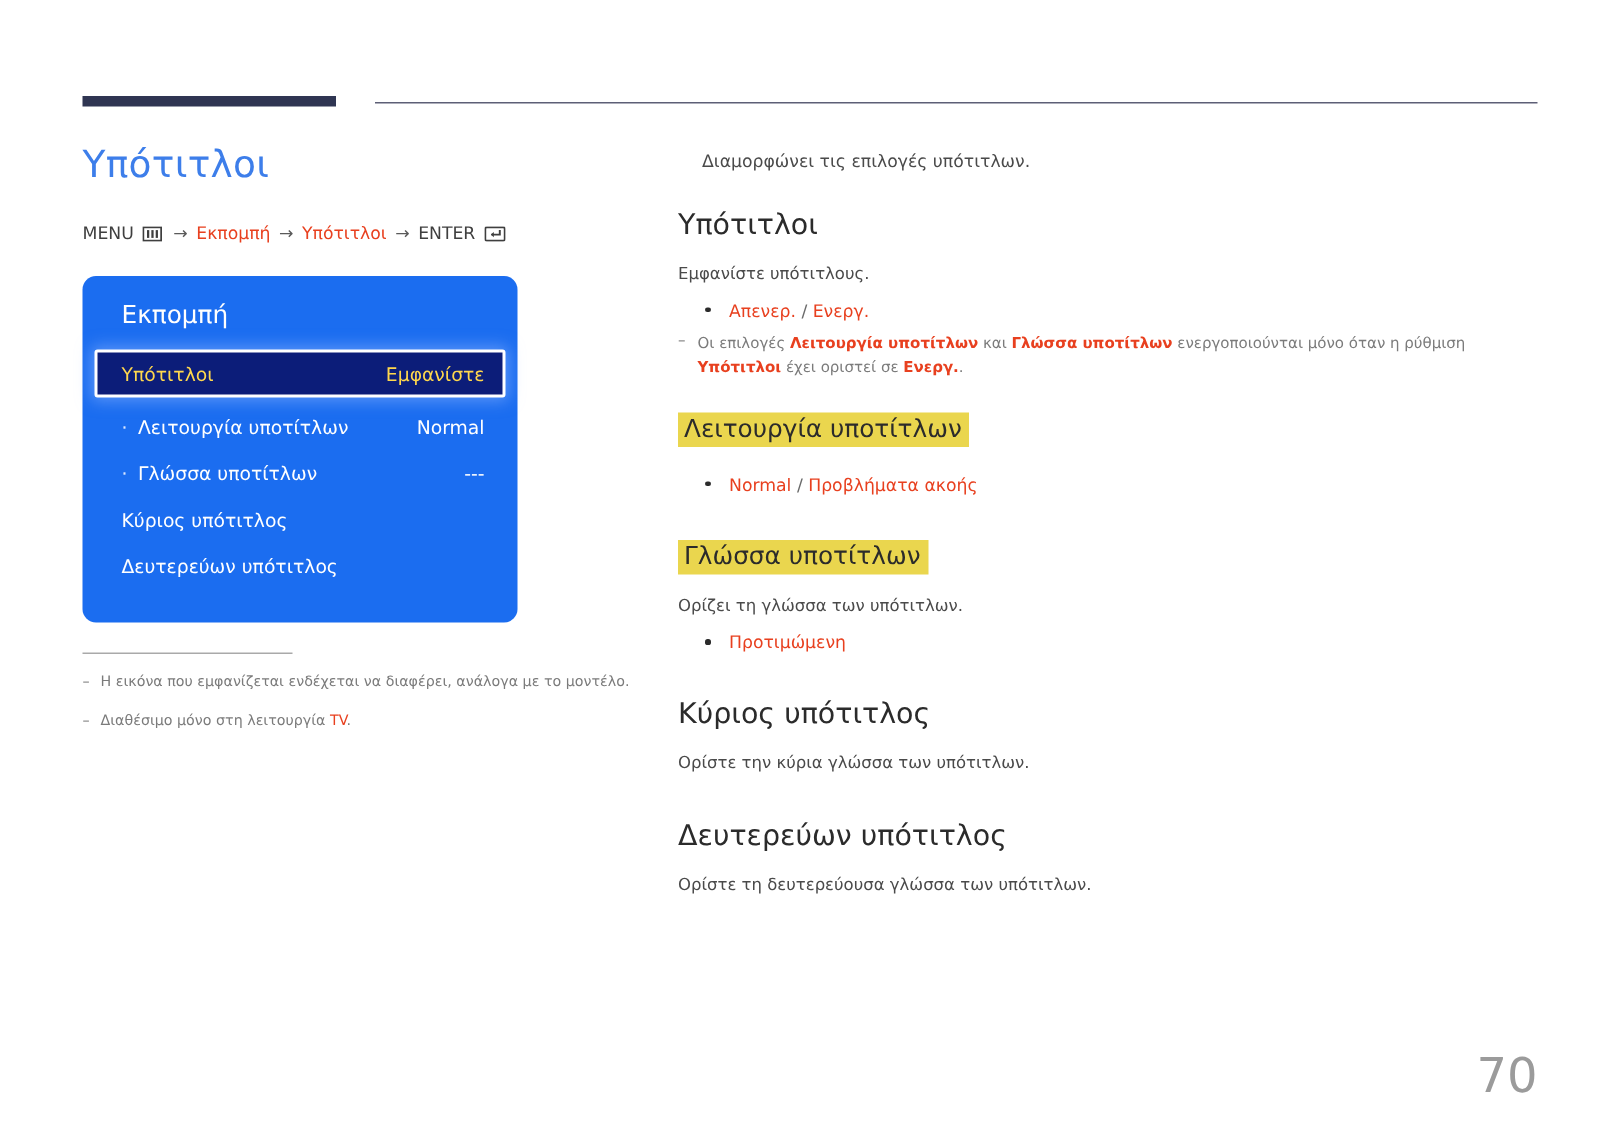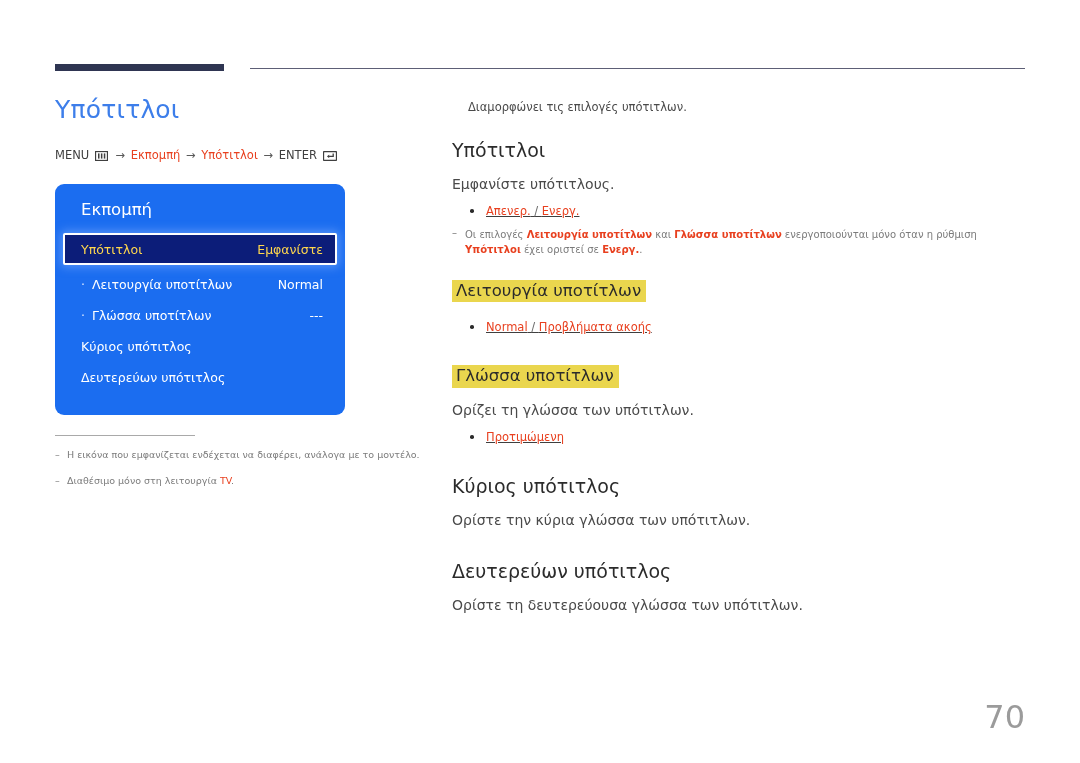--- a/index.html
+++ b/index.html
@@ -168,30 +168,29 @@
   .sec-title.hlmark {
     display: inline-block;
     background: #ead64e;
     color: #2b2b2b;
     padding: 1px 5px 2px 4px;
     font-size: 16.5px;
     margin-bottom: 12px;
   }
   .sec-gap { height: 22px; }
   .body-text {
-    font-size: 14px;
+    font-size: 11px;
     color: #4a4a4a;
     line-height: 1.55;
     margin: 0 0 7px 0;
   }
   ul.opts {
     list-style: none;
     margin: 4px 0 6px 0;
     padding: 0 0 0 18px;
-    text-decoration: underline;
   }
   ul.opts li {
     position: relative;
     font-size: 11.5px;
     line-height: 1.6;
     color: #e8401f;
     padding-left: 16px;
     margin-bottom: 2px;
   }
   ul.opts li::before {

